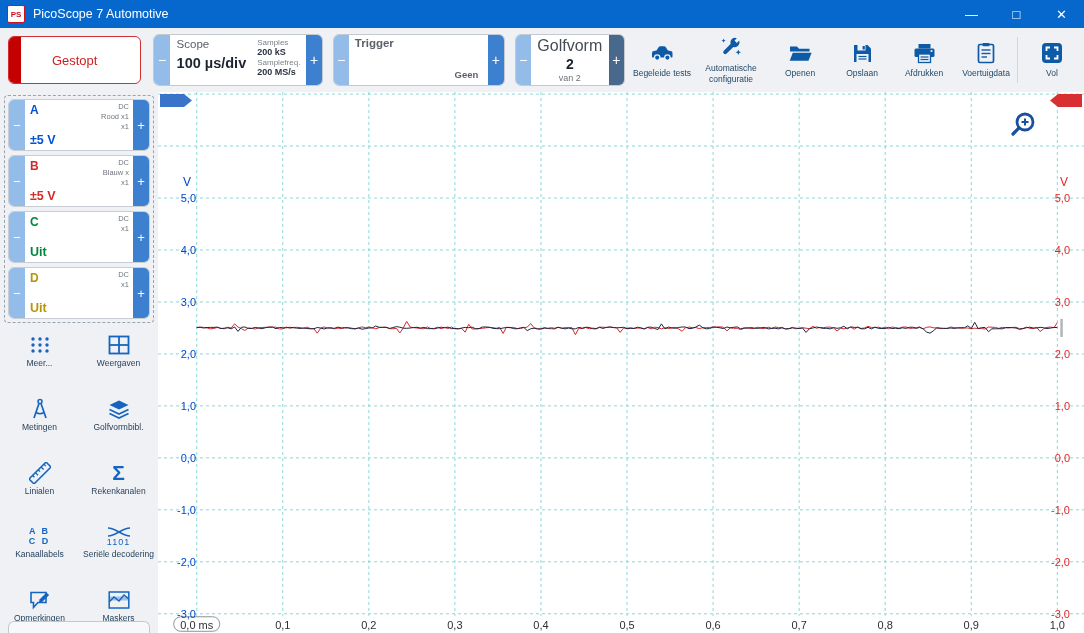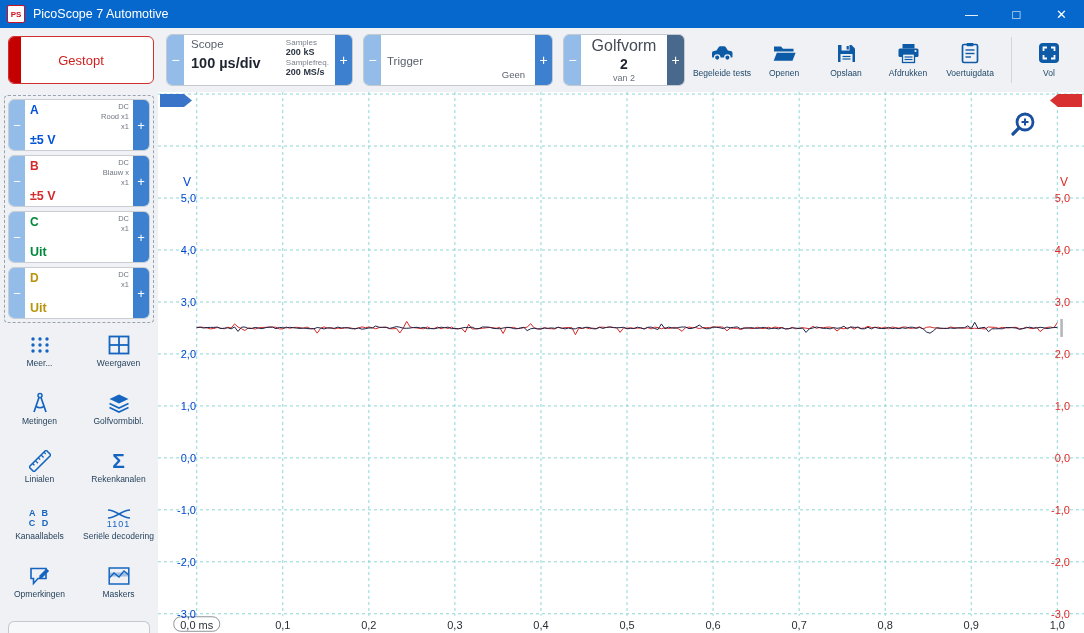--- a/index.html
+++ b/index.html
@@ -27,21 +27,21 @@
   .minus{background:#93bce9;}
   .plus{background:#3c80cf;}
   .plus-dark{background:#48698c;}
   .ctrl-body{background:#fff;display:flex;}
   .scope-body{width:138px;padding:3px 6px 3px 7px;justify-content:space-between;}
   .ctrl-title{font-size:11.5px;color:#5a616b;}
   .ctrl-value{font-size:14.5px;font-weight:bold;color:#1d2430;margin-top:5px;white-space:nowrap;}
   .ctrl-right{line-height:1.15;}
   .sm-label{font-size:8px;color:#7b828c;}
   .sm-value{font-size:9px;font-weight:bold;color:#2a3442;}
-  .trigger-body{width:142px;position:relative;padding:20px 6px;}
+  .trigger-body{width:142px;position:relative;padding:2px 6px;font-weight:bold;}
   .trigger-value{position:absolute;right:10px;bottom:5px;font-size:9.5px;color:#5a616b;}
   .wave-body{width:86px;flex-direction:column;align-items:center;justify-content:center;line-height:1.25;}
   .wave-title{font-size:16px;color:#44ananananan;color:#444b55;}
   .wave-value{font-size:14px;font-weight:bold;color:#1d2430;}
   .wave-sub{font-size:9px;color:#6b727c;}
   .tb-btns{display:flex;align-items:center;margin-left:6px;}
   .tb-btn{width:62px;display:flex;flex-direction:column;align-items:center;gap:3px;padding:2px 0;}
   .tb-btn.wide{width:76px;}
   .tb-icon{height:24px;display:flex;align-items:center;justify-content:center;}
   .tb-label{font-size:8.5px;color:#234a6b;text-align:center;line-height:1.2;}
@@ -52,21 +52,21 @@
   .channels{margin:3px 4px 0 4px;border:1px dashed #9aa4ae;border-radius:4px;padding:3px;}
   .ch-panel{display:flex;height:50px;border:1px solid #c9ced4;border-radius:6px;overflow:hidden;background:#fff;margin-bottom:4px;}
   .ch-panel:last-child{margin-bottom:0;}
   .ch-step{width:16px;border:none;color:#fff;font-size:13px;display:flex;align-items:center;justify-content:center;padding:0;
     font-family:"Liberation Sans",sans-serif;}
   .ch-body{flex:1;position:relative;background:#fff;}
   .ch-id{position:absolute;left:5px;top:3px;font-size:12px;font-weight:bold;}
   .ch-info{position:absolute;right:4px;top:2px;text-align:right;font-size:7.5px;color:#70777f;line-height:1.3;}
   .ch-info div:empty{display:none;}
   .ch-range{position:absolute;left:5px;bottom:3px;font-size:12.5px;font-weight:bold;}
-  .tool-grid{margin-top:10px;display:grid;grid-template-columns:1fr 1fr;row-gap:22px;justify-items:center;}
+  .tool-grid{margin-top:10px;display:grid;grid-template-columns:1fr 1fr;row-gap:28px;justify-items:center;}
   .tool{width:72px;display:flex;flex-direction:column;align-items:center;gap:2px;}
   .tool-icon{height:24px;display:flex;flex-direction:column;align-items:center;justify-content:center;color:#1565c0;}
   .tool-label{font-size:8.5px;color:#1f3b57;text-align:center;line-height:1.15;}
   .sigma{font-size:21px;font-weight:bold;color:#1565c0;line-height:1;}
   .abcd{font-size:9px;font-weight:bold;color:#1565c0;letter-spacing:2px;line-height:1.15;text-align:right;}
   .bits{font-size:9px;font-weight:normal;color:#1565c0;letter-spacing:1px;line-height:1;}
   .sidebar-bottom-tab{position:absolute;bottom:0;left:8px;right:8px;height:11px;background:#f7f8fa;
     border:1px solid #c3c9cf;border-bottom:none;border-radius:6px 6px 0 0;}
   
   .chart{position:absolute;top:92px;left:158px;right:0;bottom:0;background:#fff;}
@@ -137,20 +137,30 @@
     <div class="tb-btns">
       <div class="tb-btn">
         <span class="tb-icon">
           <svg width="26" height="20" viewBox="0 0 26 20">
               <path d="M3 10 Q3 8.2 5 8 L7.5 7.6 9.6 4.2 Q10.2 3.2 11.4 3.2 L15 3.2 Q16.2 3.2 16.8 4.2 L18.9 7.6 21.5 8 Q23.5 8.2 23.5 10 L23.5 13.4 Q23.5 14.6 22.3 14.6 L4.2 14.6 Q3 14.6 3 13.4 Z" fill="#0d5aa7"></path>
               <circle cx="8.2" cy="14.6" r="2.7" fill="#0d5aa7" stroke="#eff1f4" stroke-width="1.3"></circle>
               <circle cx="18.4" cy="14.6" r="2.7" fill="#0d5aa7" stroke="#eff1f4" stroke-width="1.3"></circle>
             </svg>
         </span>
         <span class="tb-label">Begeleide tests</span>
+      </div>
+      <div class="tb-btn wide">
+        <span class="tb-icon">
+          <svg width="24" height="24" viewBox="0 0 24 24">
+              <path d="M20.2 4.5 A4.8 4.8 0 0 1 14.3 10.9 L7.4 17.8 A2 2 0 0 1 4.6 15 L11.5 8.1 A4.8 4.8 0 0 1 17.9 2.2 L15.5 4.6 17.8 6.9 Z" fill="#0d5aa7"></path>
+              <path d="M19.3 13.5 l.8 2 2 .8 -2 .8 -.8 2 -.8 -2 -2 -.8 2 -.8 z" fill="#0d5aa7"></path>
+              <path d="M4.6 2.6 l.6 1.5 1.5.6 -1.5.6 -.6 1.5 -.6 -1.5 -1.5 -.6 1.5 -.6 z" fill="#0d5aa7"></path>
+            </svg>
+        </span>
+        <span class="tb-label">Automatische configuratie</span>
       </div>
       <div class="tb-btn">
         <span class="tb-icon">
           <svg width="24" height="20" viewBox="0 0 24 20">
               <path d="M2 3.5 h7 l2 2.2 h10.5 v2.8 H2 Z" fill="#0d5aa7"></path>
               <path d="M4.8 9.8 h18.8 l-3.1 8 H1.7 Z" fill="#0d5aa7"></path>
             </svg>
         </span>
         <span class="tb-label">Openen</span>
       </div>

